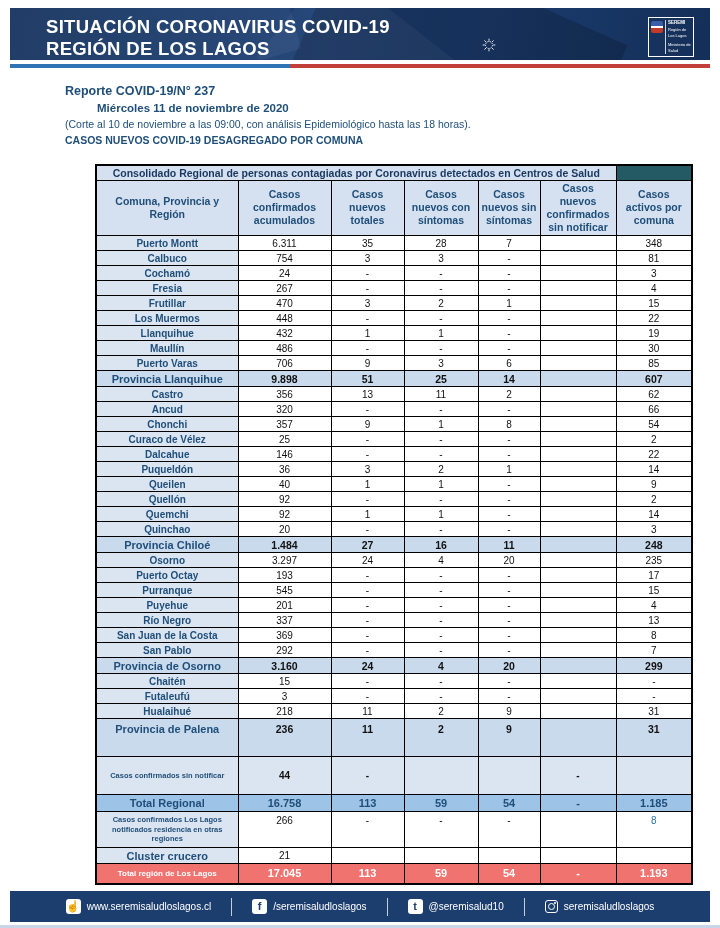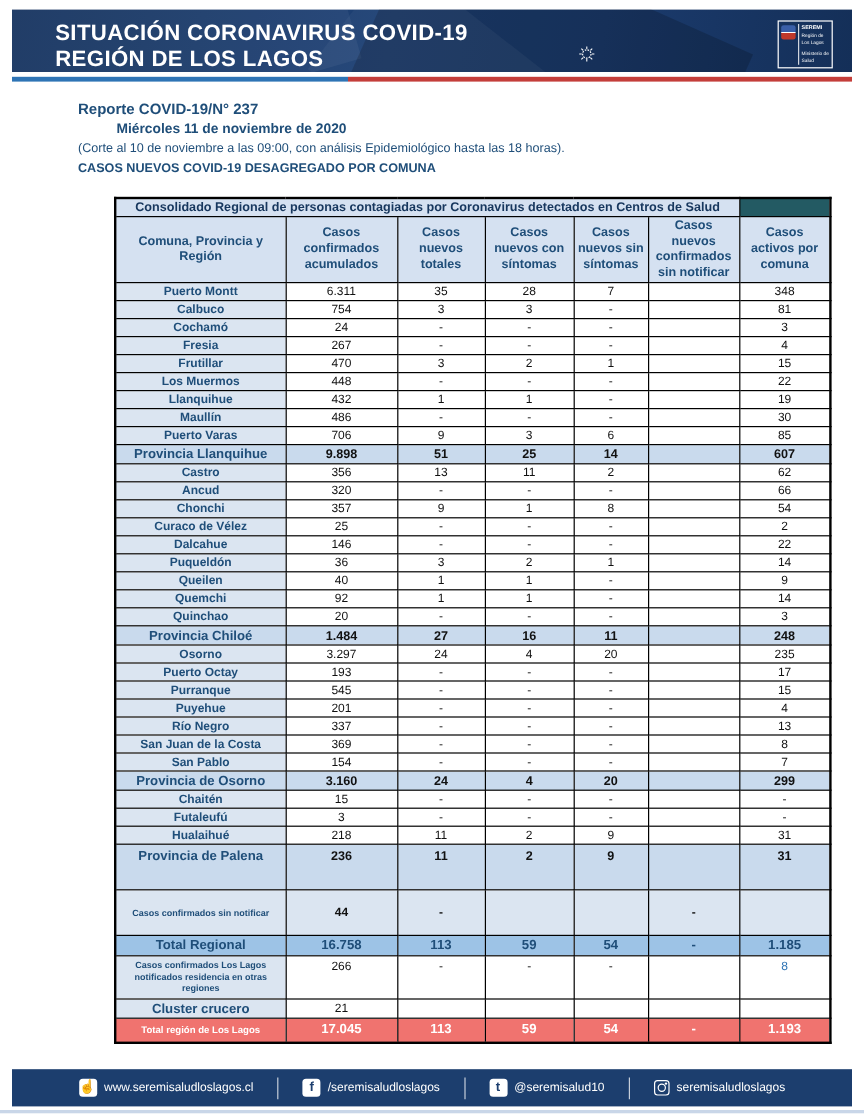--- a/index.html
+++ b/index.html
@@ -324,20 +324,29 @@
       <tr class="row-comuna">
         <td class="label">Queilen</td>
         <td class="val v0">40</td>
         <td class="val v1">1</td>
         <td class="val v2">1</td>
         <td class="val v3">-</td>
         <td class="val v4"></td>
         <td class="val v5">9</td>
       </tr>
       <tr class="row-comuna">
+        <td class="label">Quellón</td>
+        <td class="val v0">92</td>
+        <td class="val v1">-</td>
+        <td class="val v2">-</td>
+        <td class="val v3">-</td>
+        <td class="val v4"></td>
+        <td class="val v5">2</td>
+      </tr>
+      <tr class="row-comuna">
         <td class="label">Quemchi</td>
         <td class="val v0">92</td>
         <td class="val v1">1</td>
         <td class="val v2">1</td>
         <td class="val v3">-</td>
         <td class="val v4"></td>
         <td class="val v5">14</td>
       </tr>
       <tr class="row-comuna">
         <td class="label">Quinchao</td>
@@ -406,21 +415,21 @@
         <td class="label">San Juan de la Costa</td>
         <td class="val v0">369</td>
         <td class="val v1">-</td>
         <td class="val v2">-</td>
         <td class="val v3">-</td>
         <td class="val v4"></td>
         <td class="val v5">8</td>
       </tr>
       <tr class="row-comuna">
         <td class="label">San Pablo</td>
-        <td class="val v0">154</td>
+        <td class="val v0">292</td>
         <td class="val v1">-</td>
         <td class="val v2">-</td>
         <td class="val v3">-</td>
         <td class="val v4"></td>
         <td class="val v5">7</td>
       </tr>
       <tr class="row-province">
         <td class="label">Provincia de Osorno</td>
         <td class="val v0">3.160</td>
         <td class="val v1">24</td>

